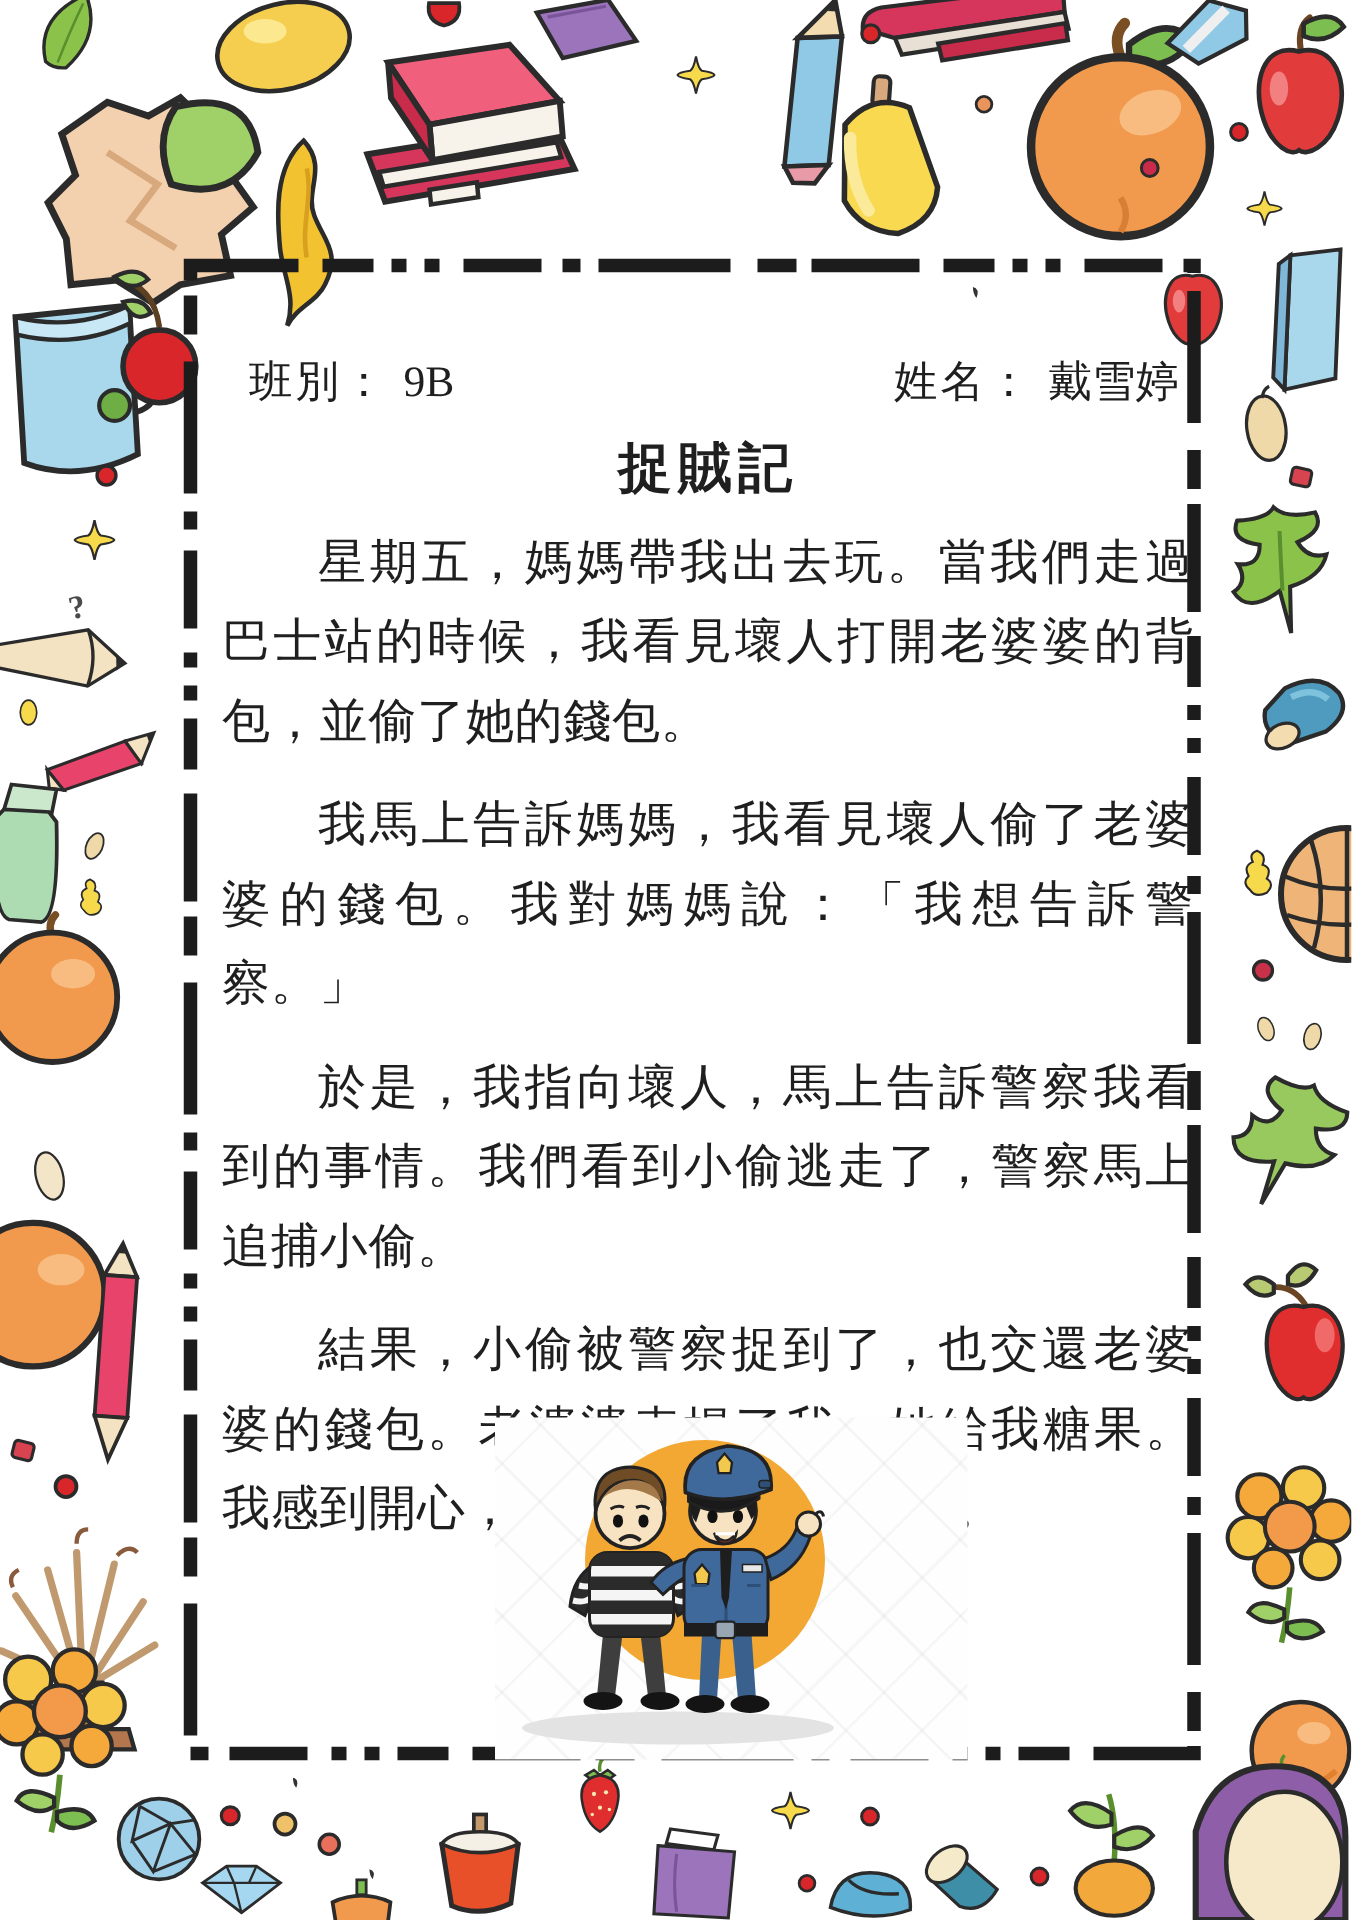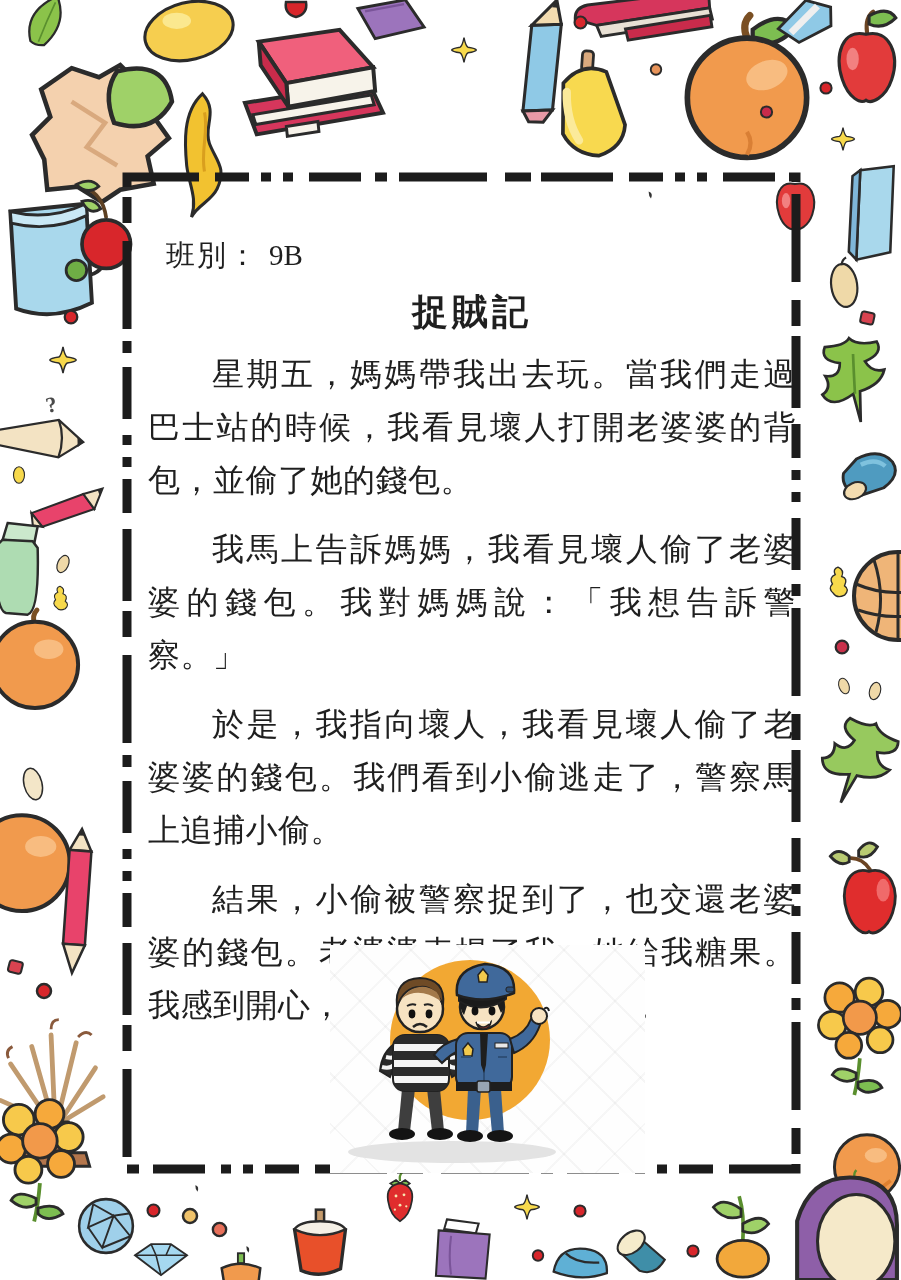--- a/index.html
+++ b/index.html
@@ -374,26 +374,29 @@
 
   <svg class="d" style="left:120px;top:168px;width:684px;height:1010px" viewBox="0 0 684 1010">
     <rect x="7" y="9" width="669" height="992" fill="none" stroke="#1C1C1C" stroke-width="9" stroke-dasharray="72 16 34 12 10 12 10 16 52 14 12 12 88 18 26 10"></rect>
   </svg>
 
   <div class="content">
     <div class="hdr">
       <span>
         <span class="lbl">班別：</span><span class="val">9B</span>
       </span>
+      <span>
+        <span class="lbl">姓名：</span><span class="val">戴雪婷</span>
+      </span>
     </div>
     <div class="ttl">捉賊記</div>
     <div class="paras">
       <p>星期五，媽媽帶我出去玩。當我們走過巴士站的時候，我看見壞人打開老婆婆的背包，並偷了她的錢包。</p>
       <p>我馬上告訴媽媽，我看見壞人偷了老婆婆的錢包。我對媽媽說：「我想告訴警察。」</p>
-      <p>於是，我指向壞人，我看見壞人偷了老婆婆的錢包。我們看到小偷逃走了，警察馬上追捕小偷。</p>
+      <p>於是，我指向壞人，馬上告訴警察我看到的事情。我們看到小偷逃走了，警察馬上追捕小偷。</p>
       <p>結果，小偷被警察捉到了，也交還老婆婆的錢包。老婆婆表揚了我，她給我糖果。我感到開心，因為我幫助了老婆婆。</p>
     </div>
   </div>
 
   <div class="illus">
     <svg width="315" height="228" viewBox="0 0 315 228">
 
       <circle cx="140" cy="95" r="80" fill="#F2A833"></circle>
 
       <ellipse cx="122" cy="207" rx="104" ry="11" fill="#E3E3E3"></ellipse>

